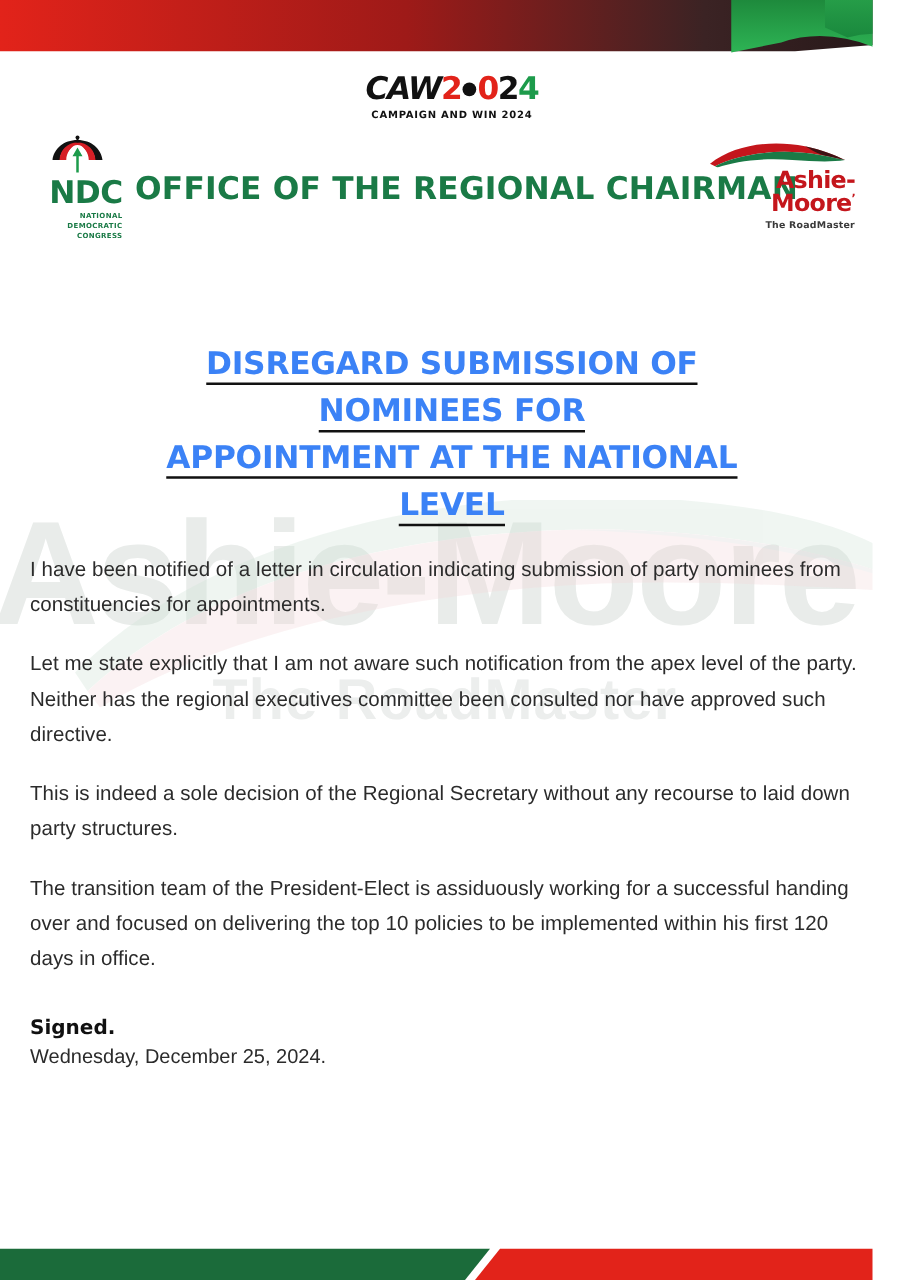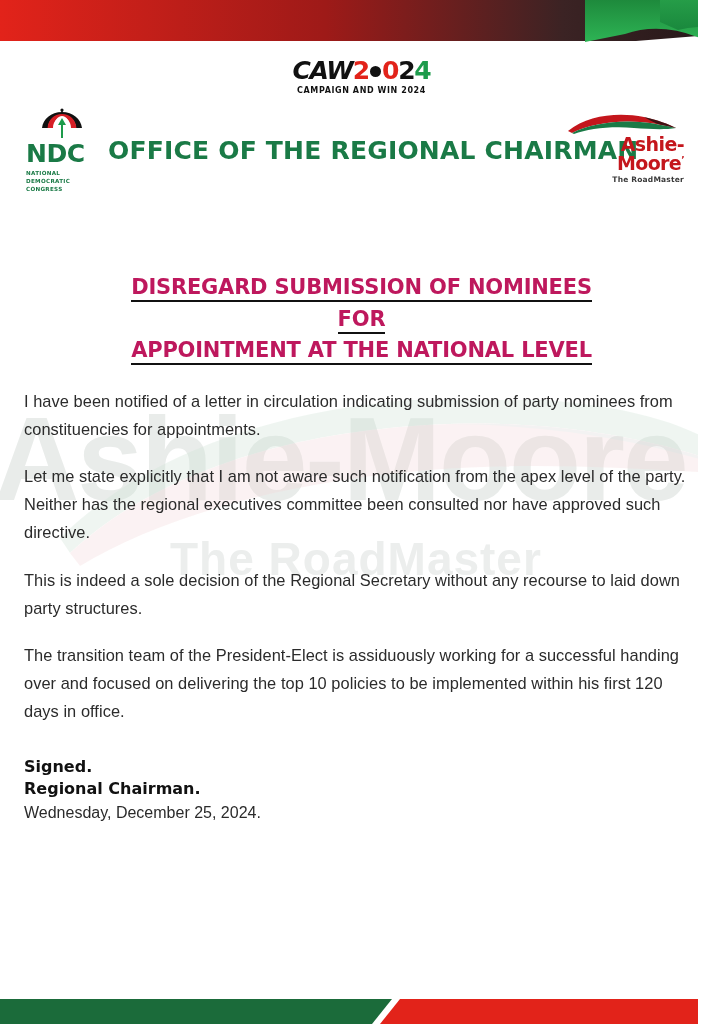--- a/index.html
+++ b/index.html
@@ -115,21 +115,21 @@
     margin-top: 3px;
     font-family: "DejaVu Sans", sans-serif;
   }
 
   
   .ndc-logo {
     position: absolute;
     top: 108px;
     left: 26px;
     width: 72px;
-    text-align: left;
+    text-align: right;
     z-index: 4;
   }
   .ndc-umbrella { display: block; margin: 0 auto; }
   .ndc-word {
     font-size: 25px;
     font-weight: 800;
     color: #1a7a46;
     letter-spacing: -0.5px;
     line-height: 1;
     margin-top: 1px;
@@ -194,23 +194,23 @@
   
   .content {
     position: absolute;
     top: 272px;
     left: 24px;
     width: 675px;
     z-index: 2;
   }
   .doc-heading {
     text-align: center;
-    font-size: 21px;
-    font-weight: 800;
-    color: #be185d;
+    font-size: 25px;
+    font-weight: 800;
+    color: #3b82f6;
     line-height: 1.5;
     letter-spacing: -0.2px;
     font-family: "DejaVu Sans", sans-serif;
     margin: 0 auto;
     width: 470px;
   }
   .doc-heading span {
     display: inline;
     border-bottom: 2.5px solid #111111;
     padding-bottom: 1px;
@@ -327,21 +327,20 @@
 
     <div class="body-block">
       <p class="para">I have been notified of a letter in circulation indicating submission of party nominees from constituencies for appointments.</p>
       <p class="para">Let me state explicitly that I am not aware such notification from the apex level of the party. Neither has the regional executives committee been consulted nor have approved such directive.</p>
       <p class="para">This is indeed a sole decision of the Regional Secretary without any recourse to laid down party structures.</p>
       <p class="para">The transition team of the President-Elect is assiduously working for a successful handing over and focused on delivering the top 10 policies to be implemented within his first 120 days in office.</p>
     </div>
 
     <div class="signoff">
       <div class="sign-bold">Signed.</div>
-      <div class="sign-bold">Regional Chairman.</div>
       <div class="sign-date">Wednesday, December 25, 2024.</div>
     </div>
 
   </div>
 
   <div class="bottom-banner">
     <svg width="723" height="44" viewBox="0 0 723 44" xmlns="http://www.w3.org/2000/svg">
       <rect x="0" y="0" width="723" height="44" fill="#ffffff"></rect>
       <path d="M0,19 L392,19 L372,44 L0,44 Z" fill="#1b6b3a"></path>
       <path d="M400,19 L723,19 L723,44 L380,44 Z" fill="#e2231a"></path>

